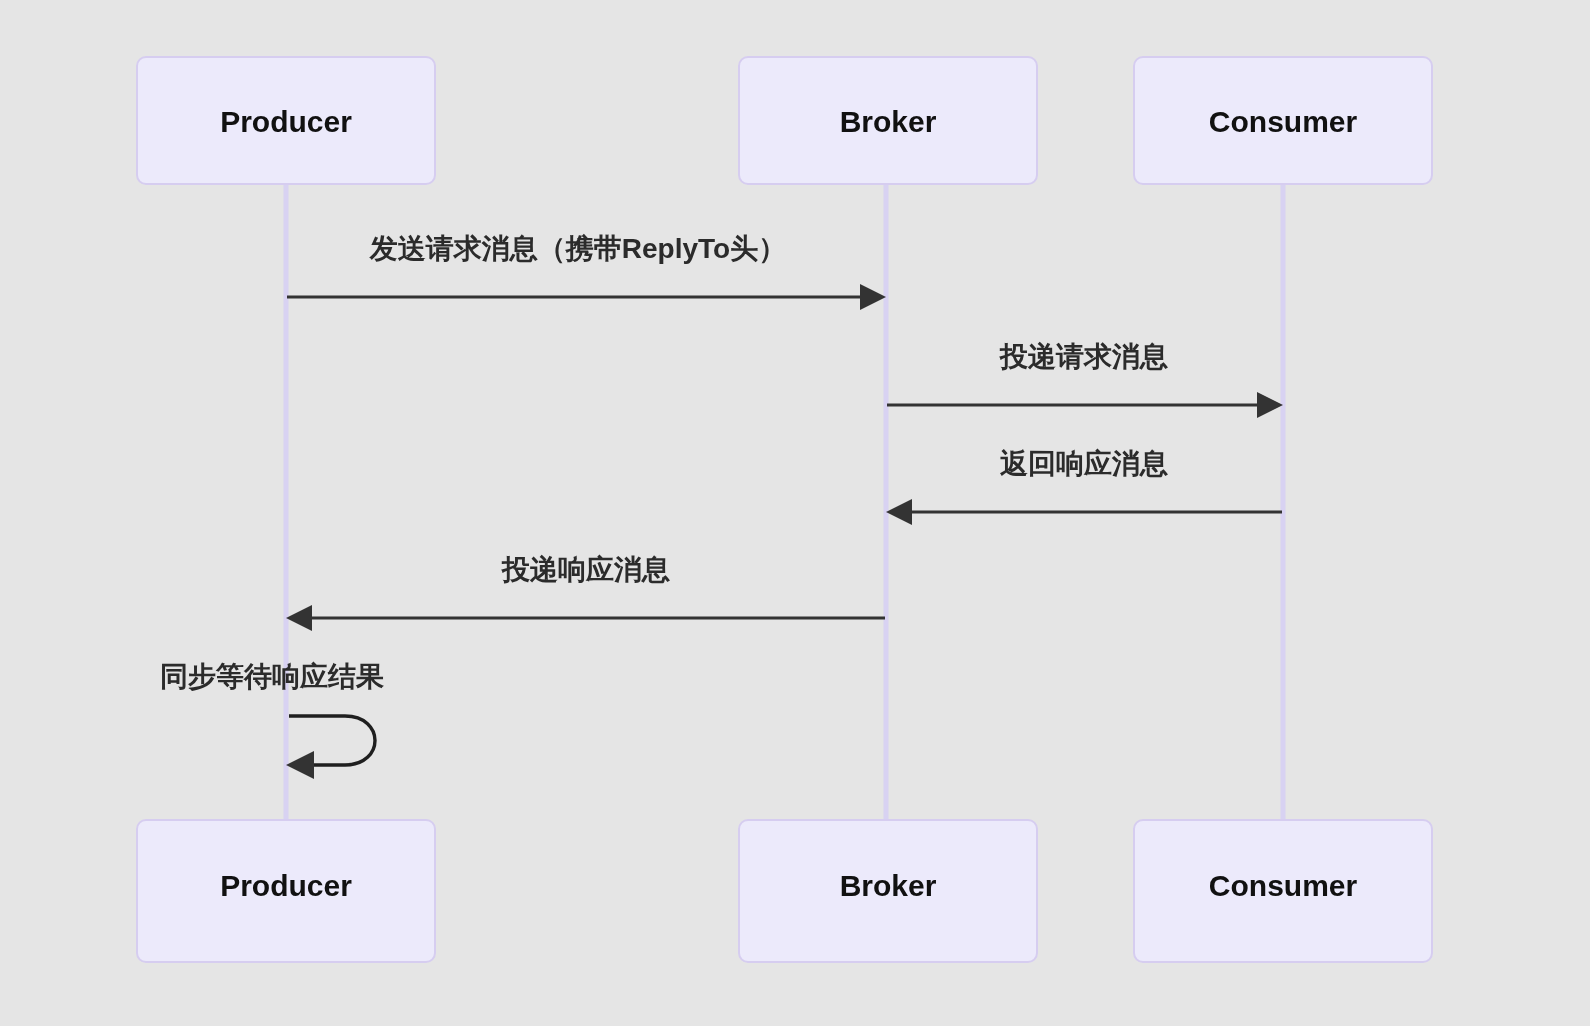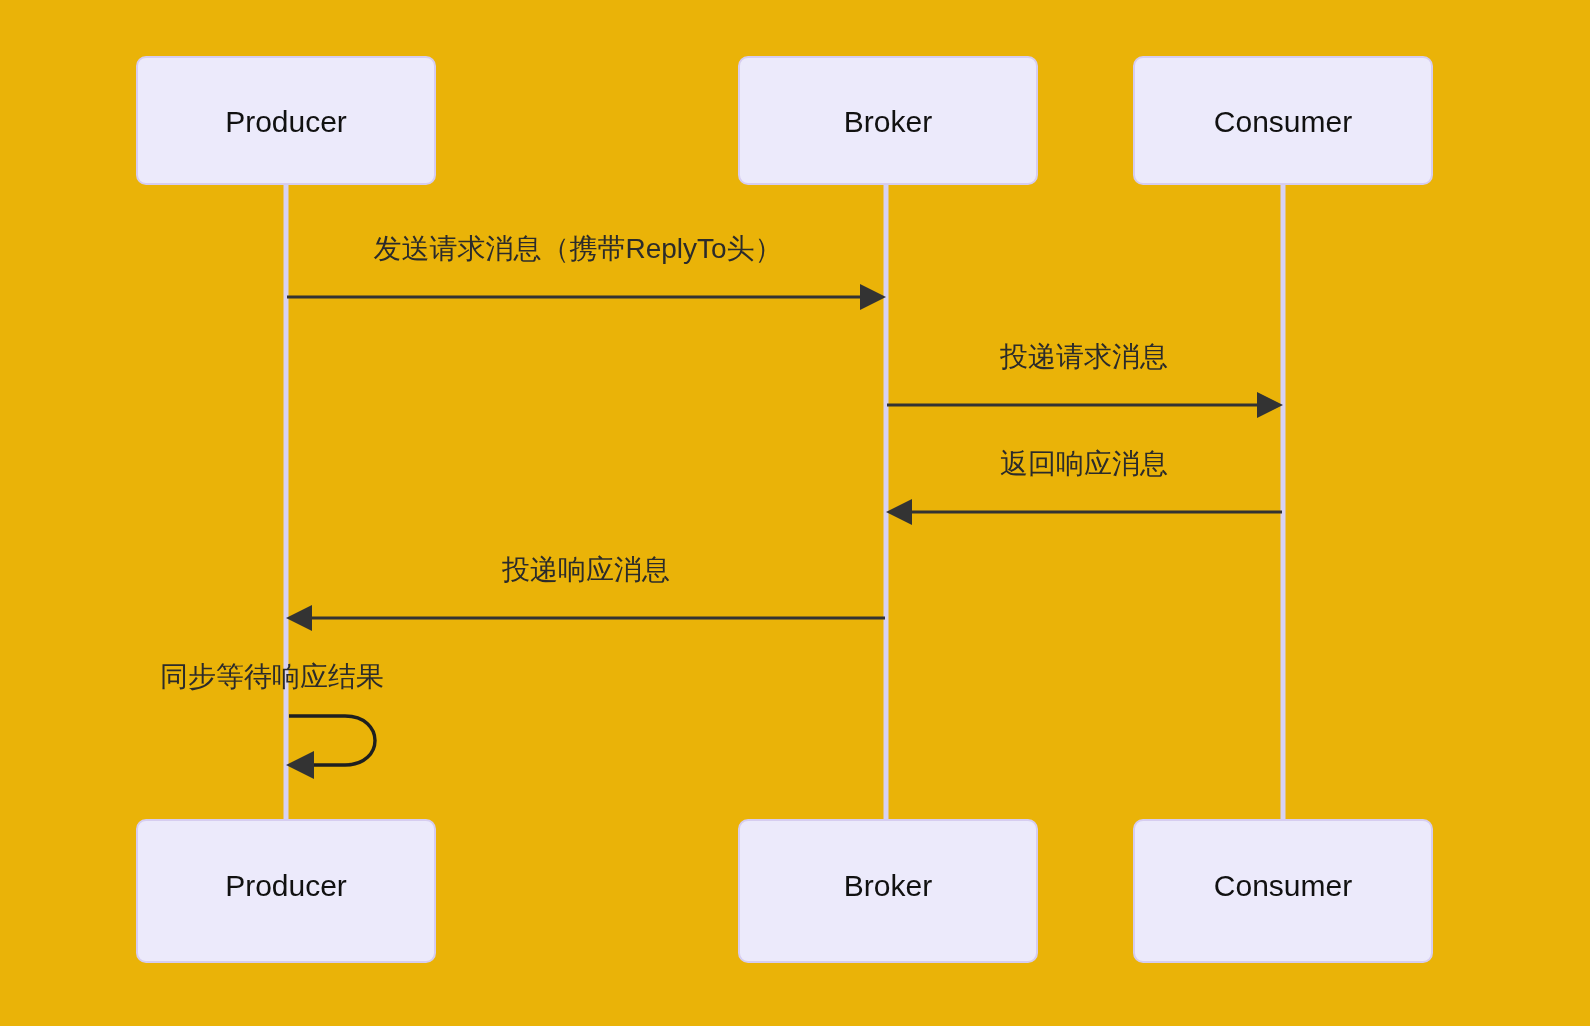--- a/index.html
+++ b/index.html
@@ -8,22 +8,23 @@
     padding: 0;
     background: #ffffff;
   }
   body {
     font-family: "Liberation Sans", "DejaVu Sans", sans-serif;
   }
   #canvas {
     position: relative;
     width: 1590px;
     height: 1026px;
-    background: #eab308;
+    background: #e5e5e5;
     overflow: hidden;
+    font-weight: bold;
   }
   svg.diagram {
     position: absolute;
     top: 0;
     left: 0;
     width: 1590px;
     height: 1026px;
     display: block;
   }
   .participant-box {

